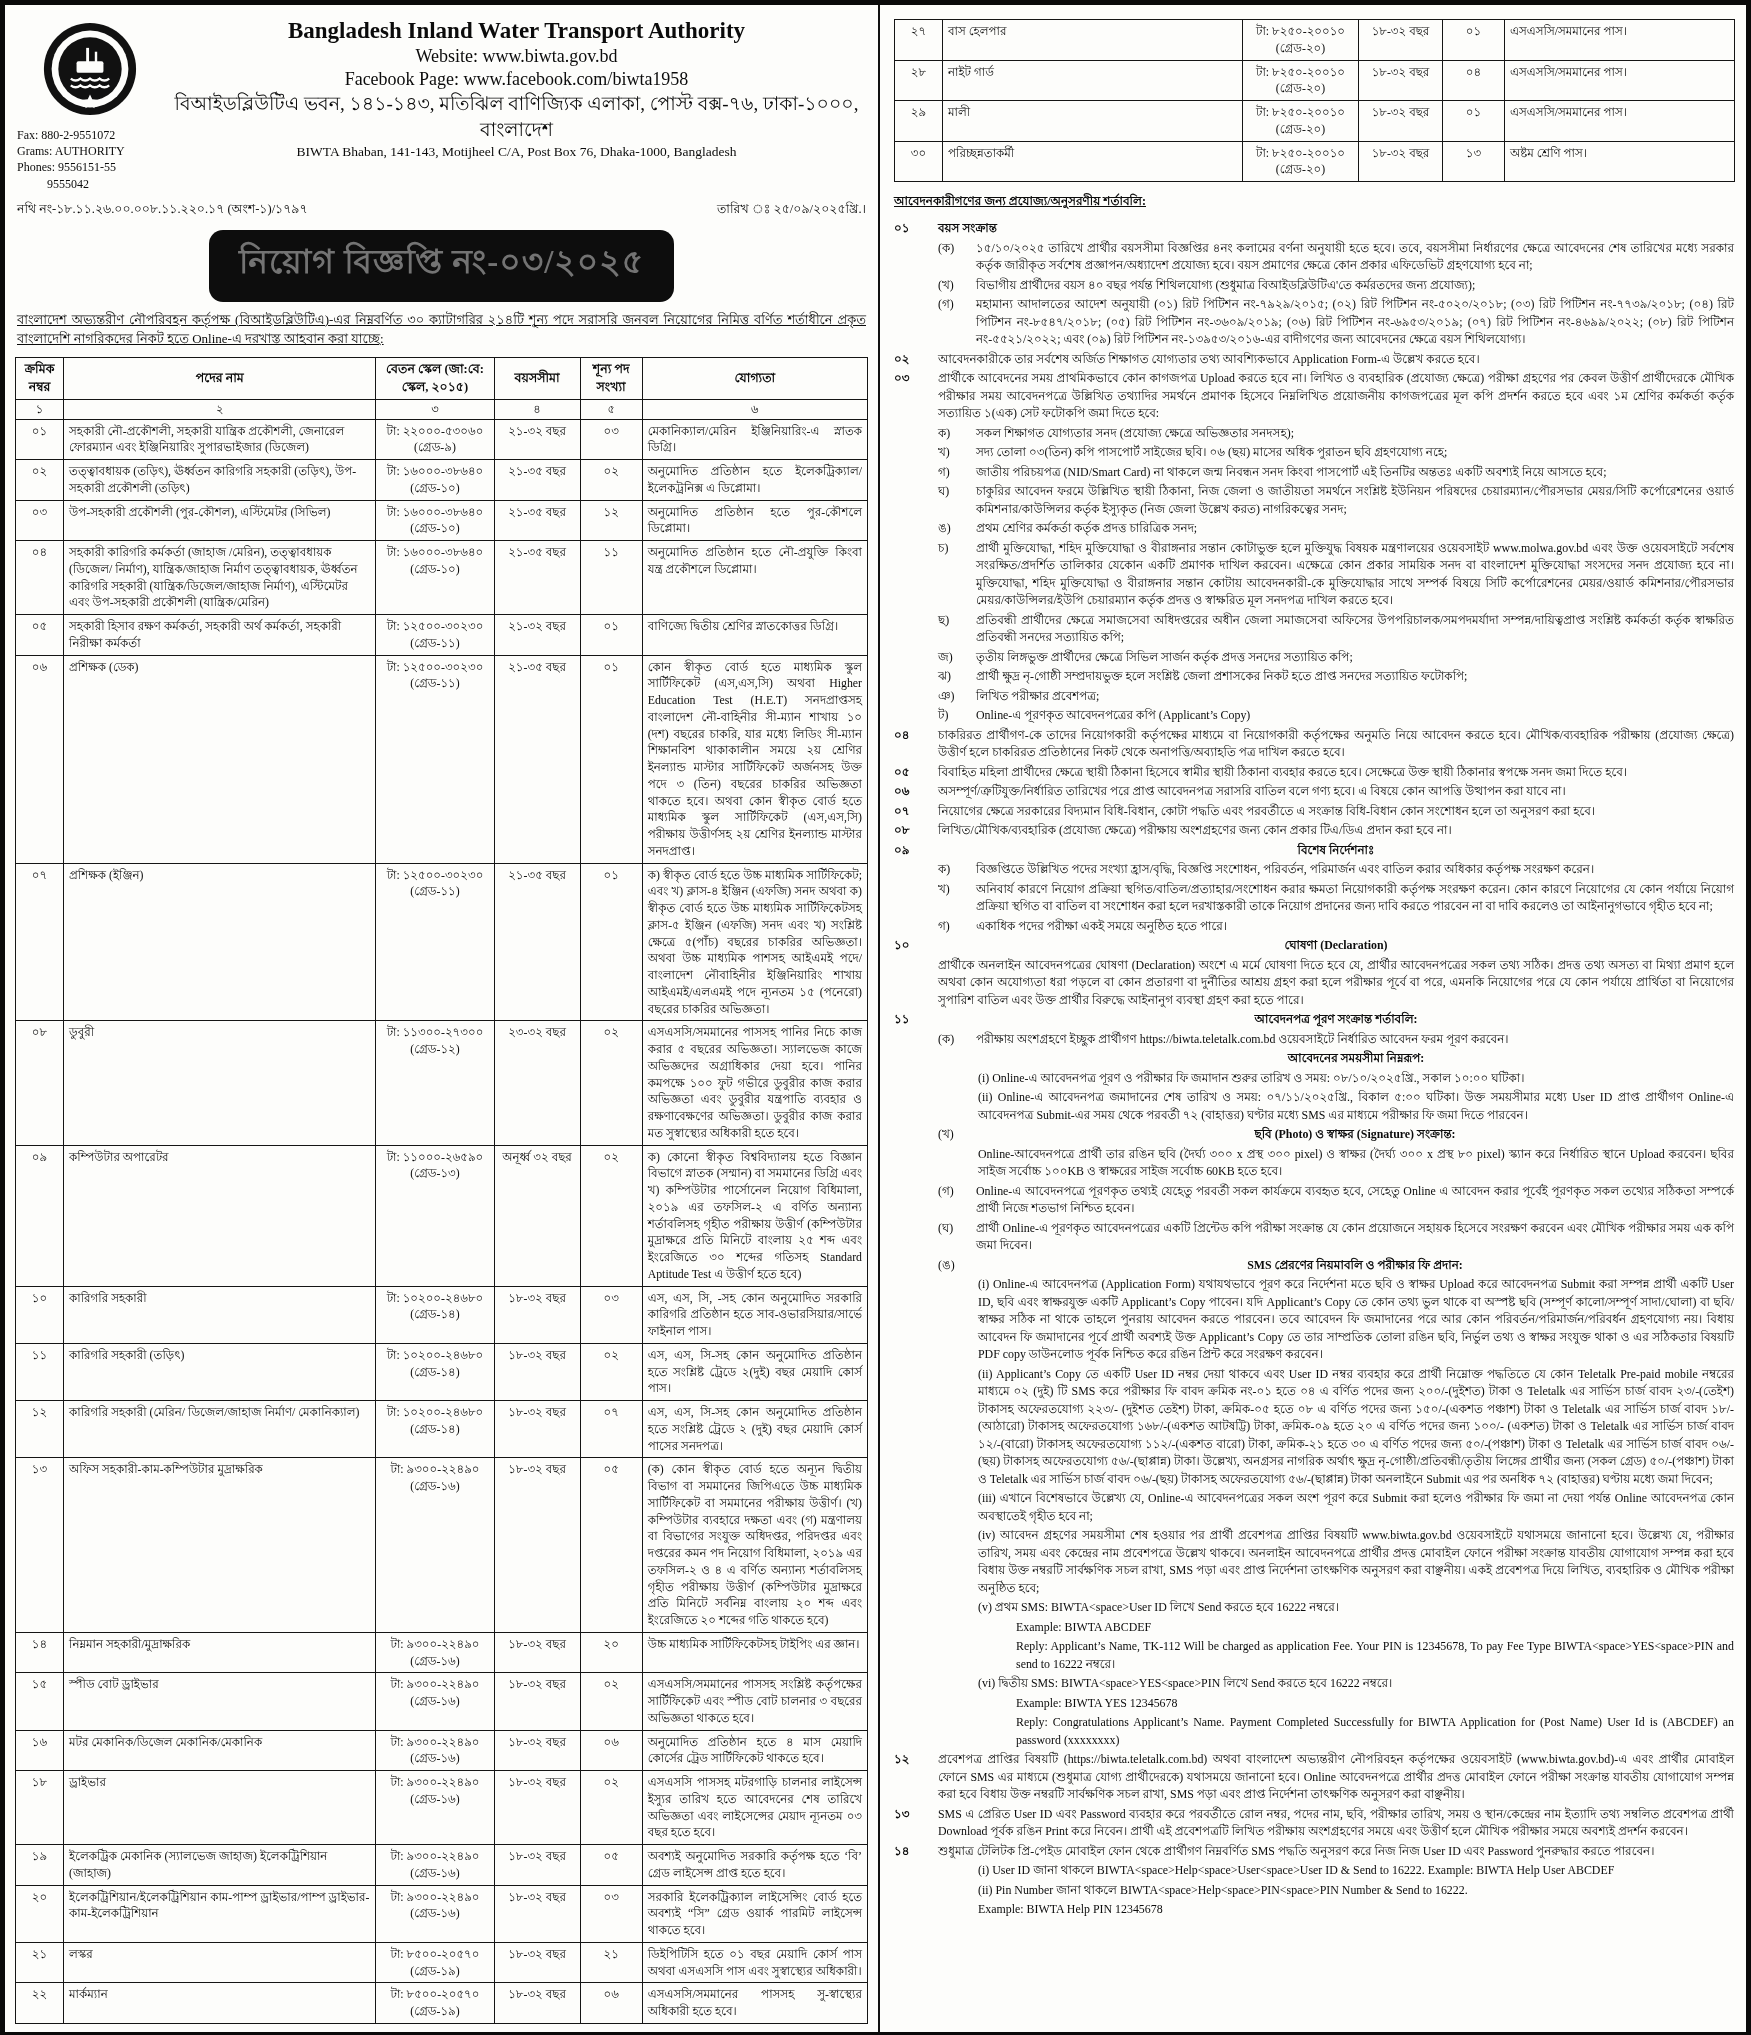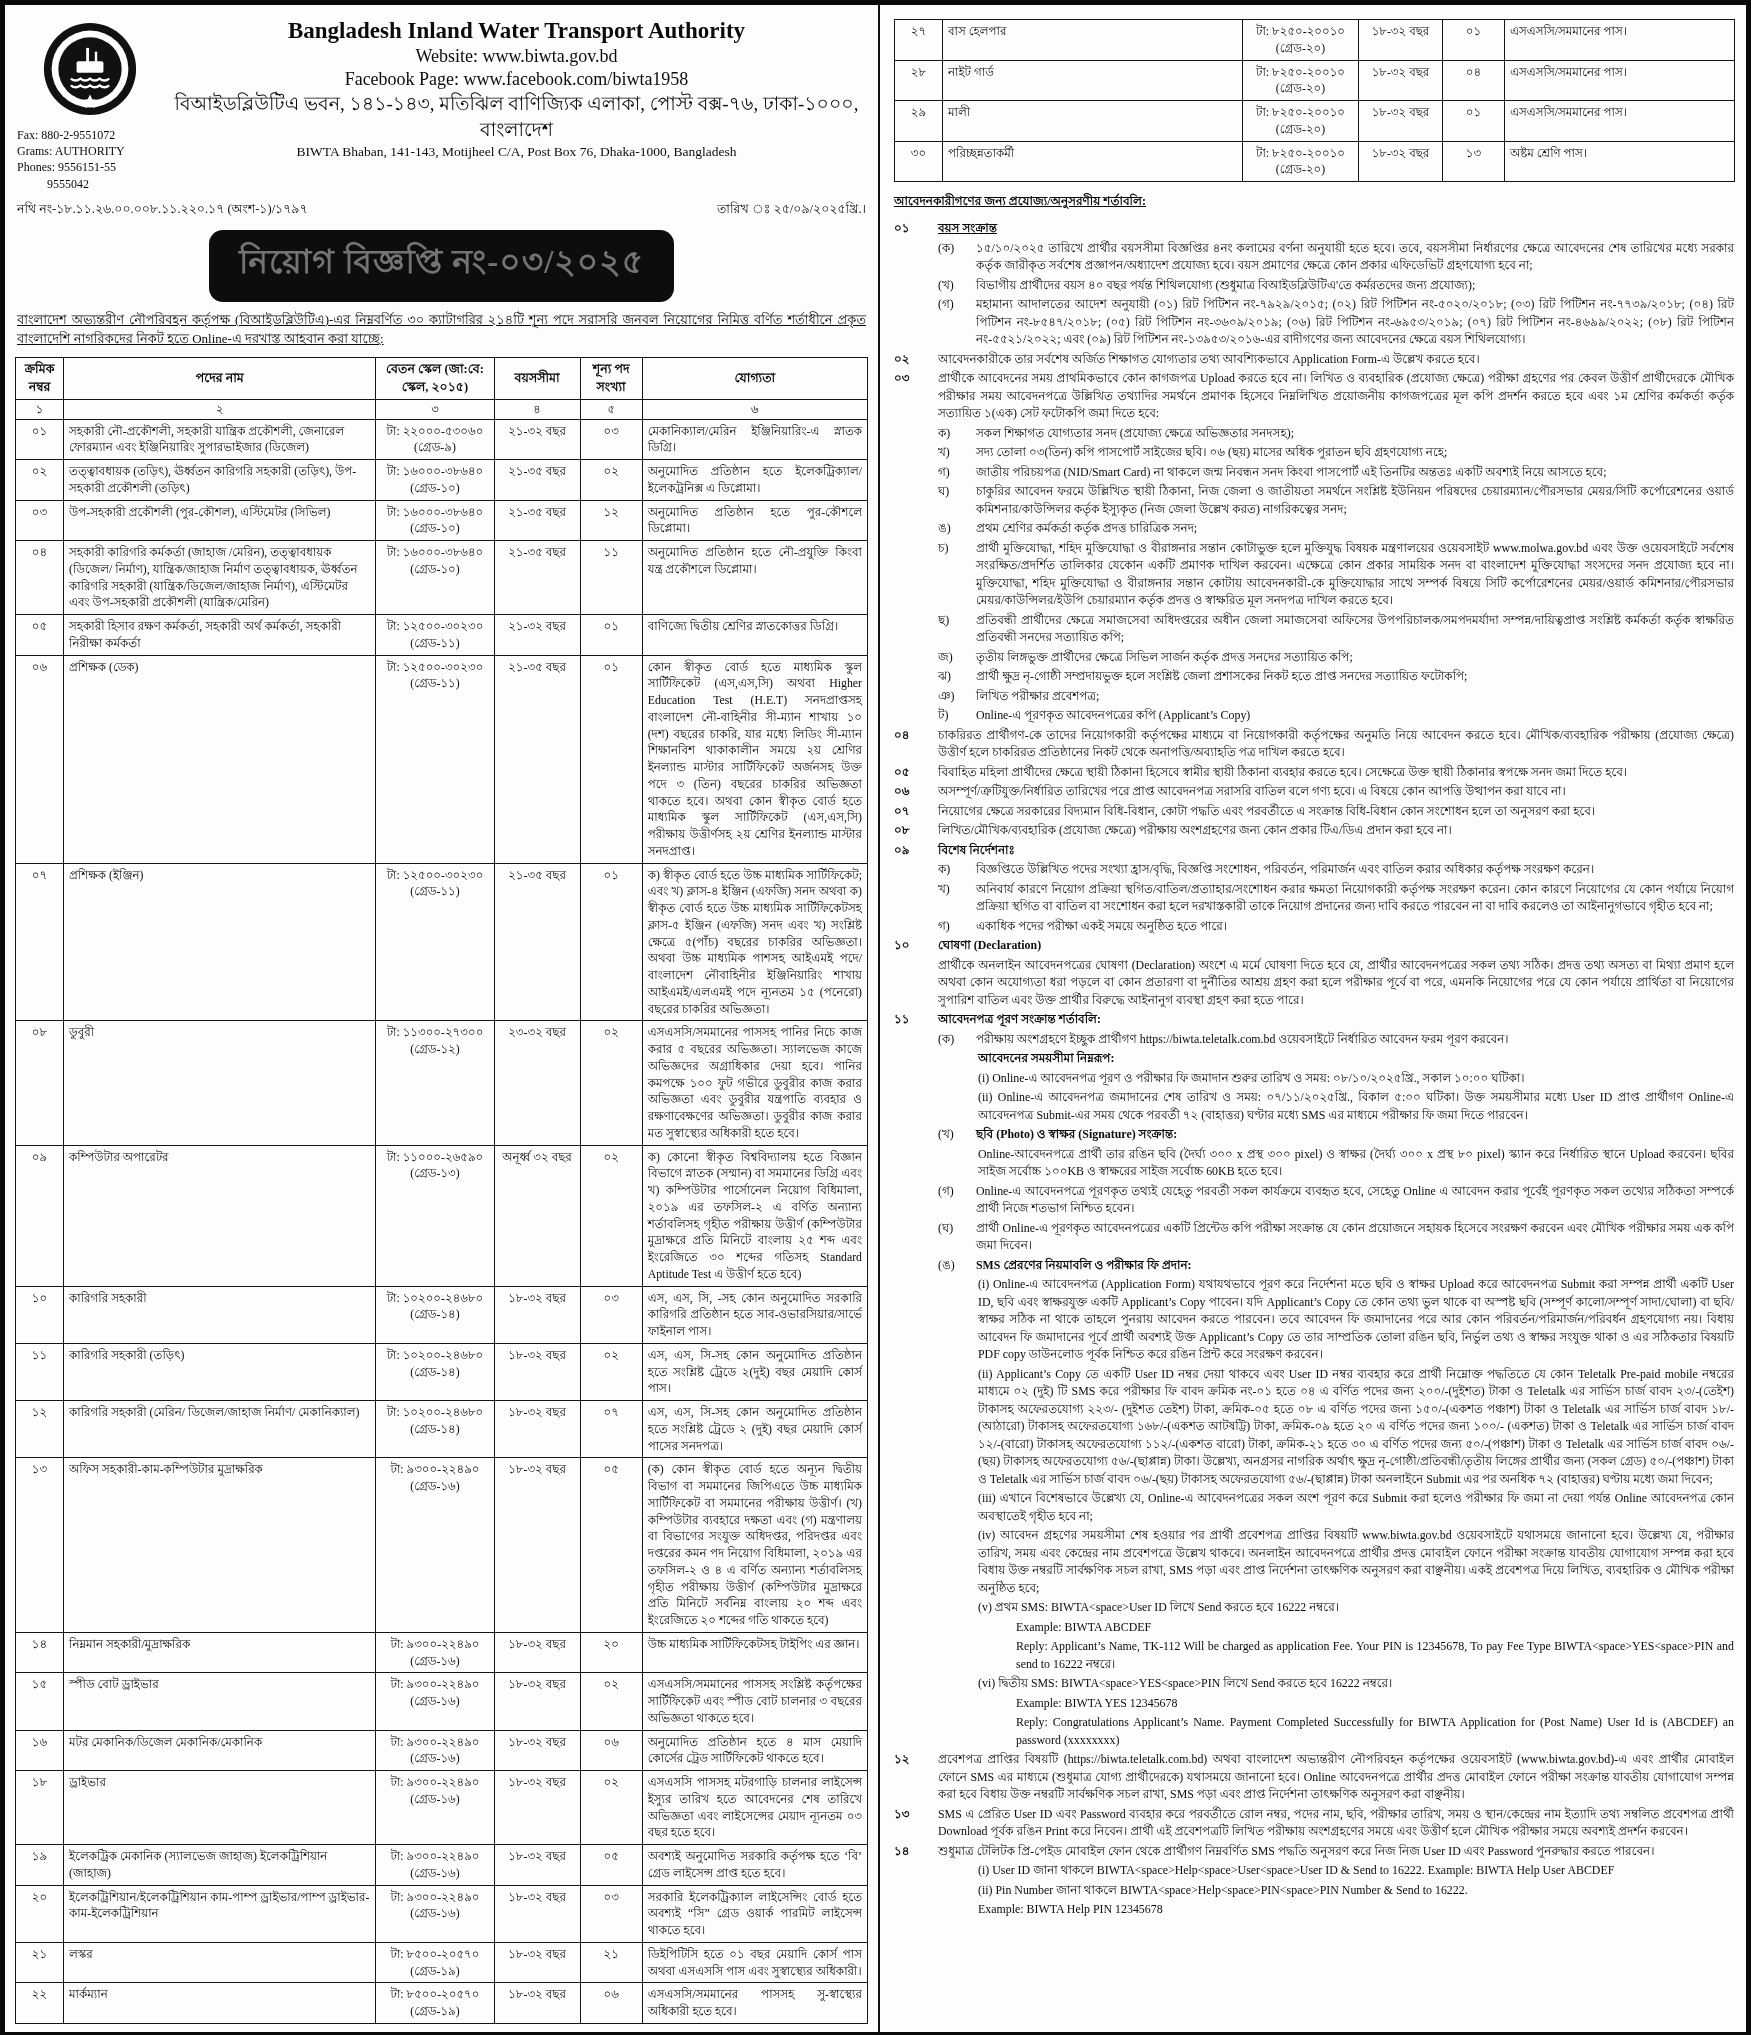--- a/index.html
+++ b/index.html
@@ -37,22 +37,22 @@
 
   
   .cond-heading{font-size:12px; font-weight:bold; text-decoration:underline; margin:10px 0 8px;}
   .cline{display:flex; font-size:11.9px; line-height:1.47; margin-bottom:2px;}
   .cnum{flex:none; width:44px; font-weight:bold;}
   .clabel{flex:none; min-width:38px;}
   .clabel:empty{min-width:0;}
   .ctext{flex:1; text-align:justify; white-space:pre-line;}
   .cline[data-style~="ind2"]{margin-left:40px;}
   .cline[data-style~="ind3"]{margin-left:78px;}
-  .cline[data-style~="head"] .ctext{font-weight:bold; text-decoration:underline; text-align:left;}
-  .cline[data-style~="bold"] .ctext{font-weight:bold; text-align:left;}
+  .cline[data-style~="head"] .ctext{font-weight:bold; text-align:left;}
+  .cline[data-style~="bold"] .ctext{font-weight:bold; text-align:center;}
   .cline[data-style~="en"] .ctext{font-family:"Liberation Serif", serif;}
 </style>
 </head>
 <body>
 
 <div class="page">
 
   <div class="col col-left">
 
     <div class="hdr">

